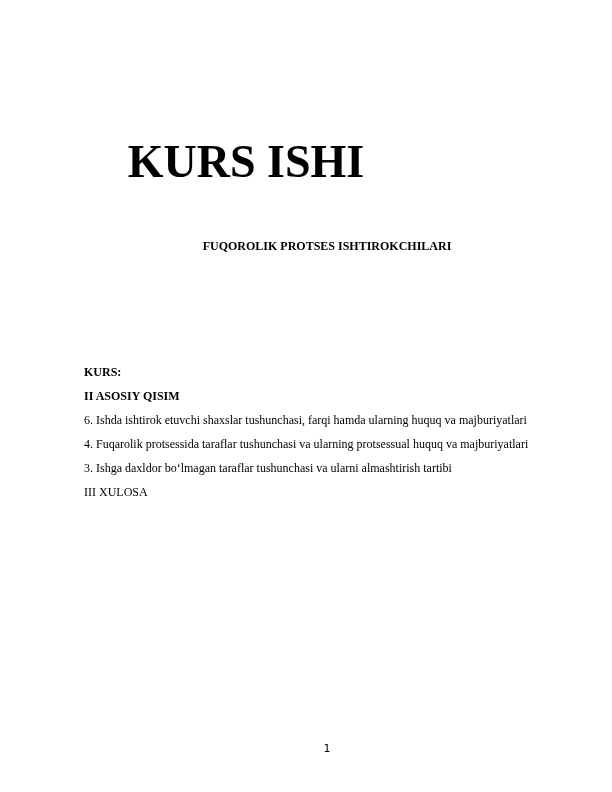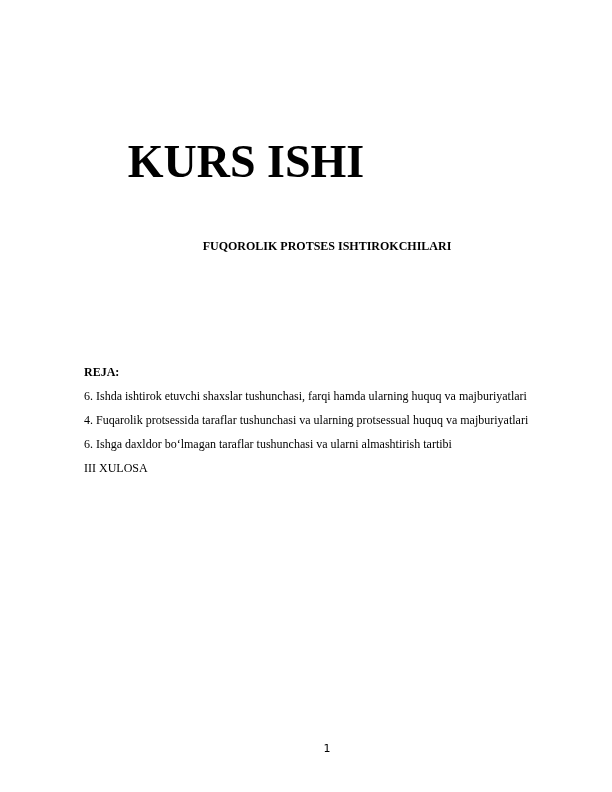--- a/index.html
+++ b/index.html
@@ -28,21 +28,22 @@
     }
   </style>
 </head>
 <body>
 
 <div class="page">
   <div class="title">KURS ISHI</div>
   <div class="subtitle">FUQOROLIK PROTSES ISHTIROKCHILARI</div>
 
   <div class="plan">
-    <span class="line bold">REJA:</span>
+    <span class="line bold">KURS:</span>
+    <span class="line bold">II ASOSIY QISIM</span>
     <span class="line just">6. Ishda ishtirok etuvchi shaxslar tushunchasi, farqi hamda ularning huquq va majburiyatlari</span>
     <span class="line just">4. Fuqarolik protsessida taraflar tushunchasi va ularning protsessual huquq va majburiyatlari</span>
-    <span class="line">6. Ishga daxldor bo‘lmagan taraflar tushunchasi va ularni almashtirish tartibi</span>
+    <span class="line">3. Ishga daxldor bo‘lmagan taraflar tushunchasi va ularni almashtirish tartibi</span>
     <span class="line">III XULOSA</span>
   </div>
 
   <div class="pagenum">1</div>
 </div>
 
 </body></html>

